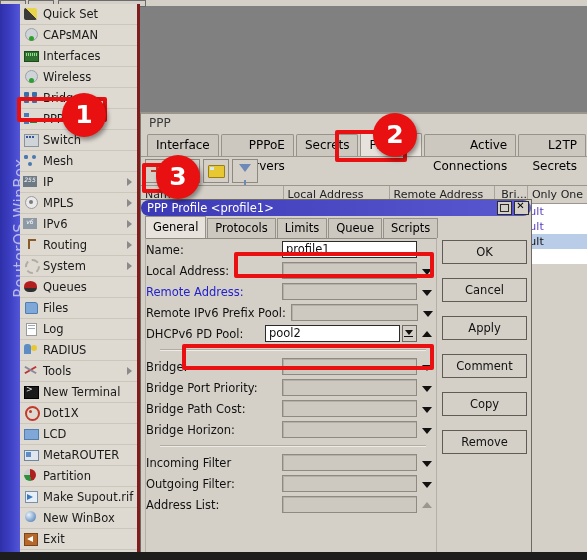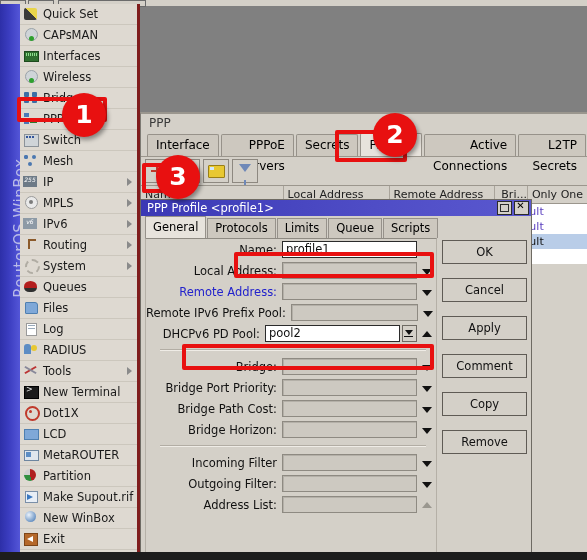--- a/index.html
+++ b/index.html
@@ -129,34 +129,34 @@
   #ppp .lhead div{border-right:1px solid #a9a49b;font-size:11px;line-height:17px;padding-left:4px;color:#222;overflow:hidden;}
   #ppp .listbody{background:#fff;height:60px;}
   #ppp .lrow{display:flex;height:15px;align-items:center;font-size:11px;}
   #ppp .lrow.sel{background:#b9cde8;}
 
   
   #dlg{position:absolute;left:140px;top:199px;width:390px;height:361px;
        background:#d4d0c8;border:1px solid #6e6a63;}
   #dlg .dtitle{height:16px;display:flex;align-items:center;
     background:linear-gradient(90deg,#3b39b5 0%,#4f4dc6 60%,#5a58cf 100%);
-    color:#fff;font-size:11.5px;padding-left:6px;}
+    color:#fff;font-size:11.5px;padding-left:6px;border-radius:8px;}
   #dlg .dtitle .sp{flex:1;}
   .tbtnsq{width:13px;height:12px;margin-right:2px;background:#d4d0c8;border:1px solid #2b2b2b;
           position:relative;}
   .tbtnsq .sq{position:absolute;left:2px;top:2px;width:7px;height:6px;border:1px solid #2b2b2b;}
   .tbtnsq .xx{position:absolute;left:0;top:-2px;width:11px;text-align:center;font-size:10px;color:#000;}
   #dlg .dtabs{display:flex;height:22px;align-items:flex-end;padding-left:4px;}
   #dlg .dtab{height:19px;line-height:19px;padding:0 7px;font-size:11.5px;margin-right:1px;
              background:#cdc8bf;border:1px solid #96918a;border-bottom:none;}
   #dlg .dtab.active{background:#e7e3dc;height:21px;line-height:21px;}
   #dlg .body{position:absolute;left:4px;top:38px;width:290px;height:318px;
              background:#d4d0c8;border:1px solid #b5b0a7;border-top:1px solid #8e8a82;}
   .frow{display:flex;align-items:center;height:21px;padding-right:2px;}
-  .frow .flbl{flex:1;text-align:right;padding-right:5px;font-size:11.5px;color:#111;white-space:nowrap;}
+  .frow .flbl{flex:1;padding-right:5px;font-size:11.5px;color:#111;white-space:nowrap;}
   .frow .flbl.blue{color:#2222cc;}
   .fin{width:130px;height:15px;background:#cdc9c1;border:1px solid #8e8a82;
        box-shadow:inset 1px 1px 0 #b4b0a8;font-size:11.5px;line-height:15px;padding-left:3px;color:#111;}
   .fin.white{background:#fff;box-shadow:none;border:1px solid #2b2b2b;}
   .caret{width:14px;height:14px;margin-left:3px;position:relative;}
   .caret:after{content:"";position:absolute;left:2px;top:5px;width:0;height:0;
     border-left:5px solid transparent;border-right:5px solid transparent;border-top:6px solid #111;}
   .spin{width:13px;height:15px;margin-left:2px;background:#d4d0c8;border:1px solid #6e6a63;position:relative;}
   .spin:after{content:"";position:absolute;left:2px;top:4px;width:0;height:0;
     border-left:4px solid transparent;border-right:4px solid transparent;border-top:5px solid #111;}

